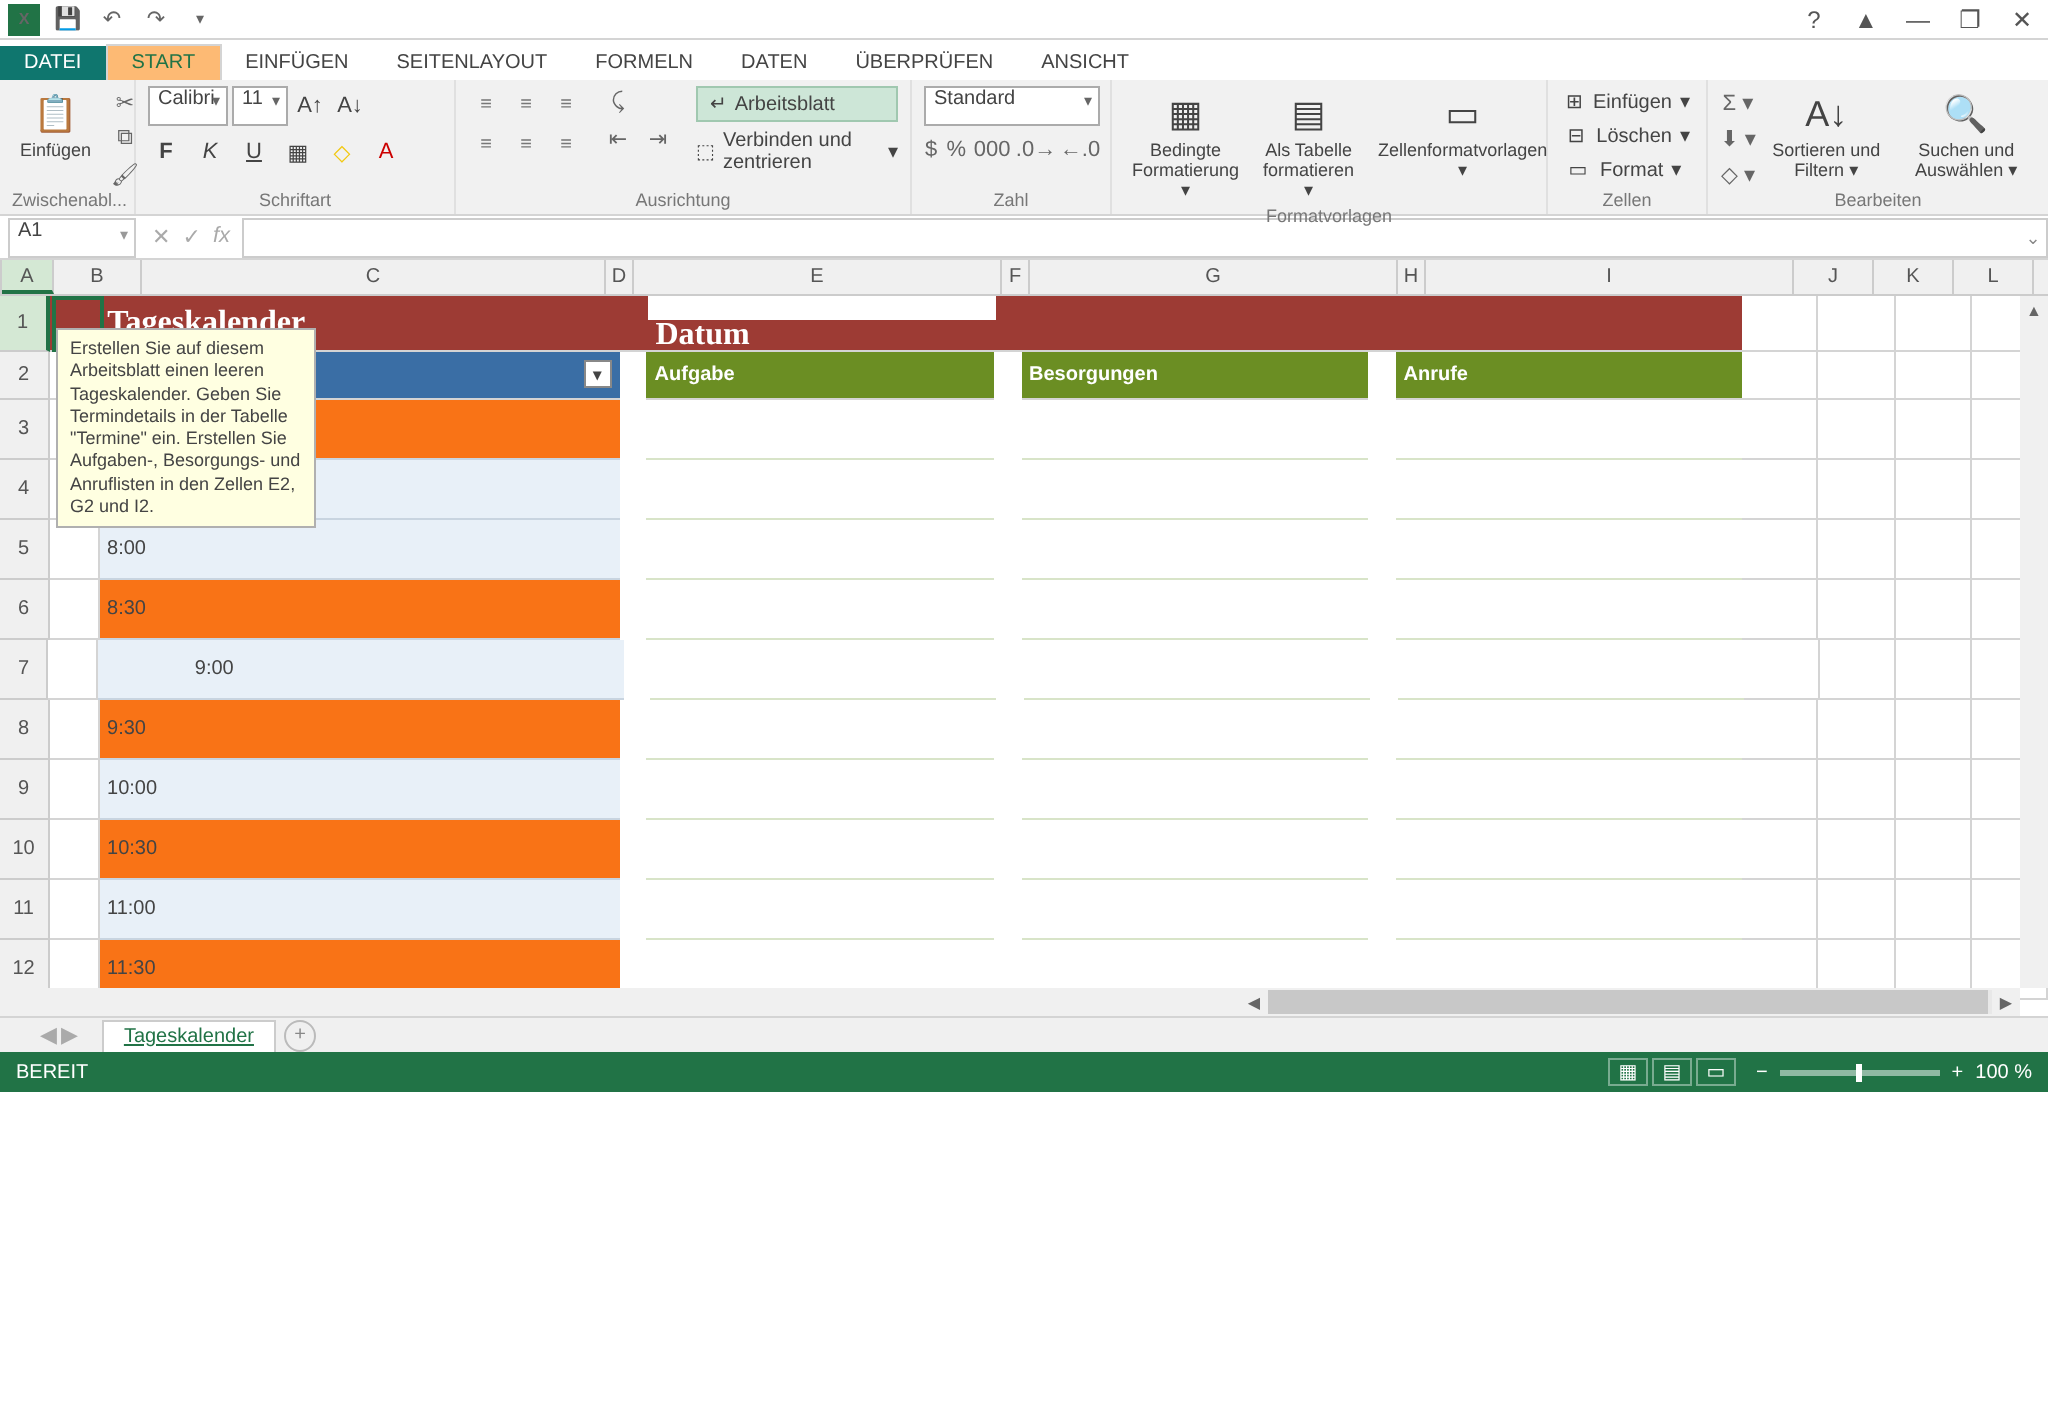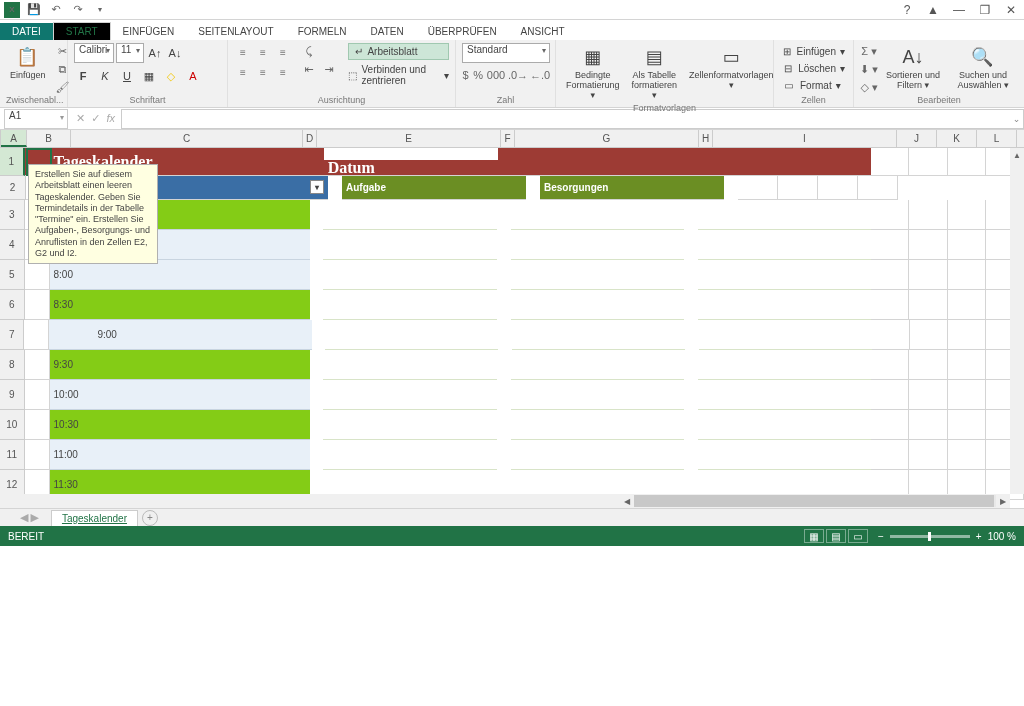--- a/index.html
+++ b/index.html
@@ -10,21 +10,21 @@
 .titlebar .qat { display: flex; gap: 6px; align-items: center; }
 .titlebar .qat span { width: 16px; height: 16px; display: flex; align-items: center; justify-content: center; color: #666; }
 .titlebar .spacer { flex: 1; }
 .titlebar .win-controls { display: flex; gap: 8px; align-items: center; }
 .titlebar .win-controls span { width: 18px; height: 14px; display: flex; align-items: center; justify-content: center; color: #555; font-size: 12px; }
 
 
 .ribbon-tabs { height: 20px; display: flex; align-items: flex-end; padding-left: 0; background: #fff; }
 .ribbon-tab { padding: 3px 12px; font-size: 10px; color: #444; cursor: default; }
 .ribbon-tab.file { background: #0f766e; color: #fff; }
-.ribbon-tab.active { background: #000000; color: #217346; border: 1px solid #d4d4d4; border-bottom: none; margin-top: 48px; }
+.ribbon-tab.active { background: #fdba74; color: #217346; border: 1px solid #d4d4d4; border-bottom: none; margin-top: 48px; }
 
 
 .ribbon { height: 68px; background: #f1f1f1; border-bottom: 1px solid #d4d4d4; display: flex; }
 .ribbon-group { border-right: 1px solid #e0e0e0; padding: 3px 6px 0 6px; display: flex; flex-direction: column; justify-content: space-between; position: relative; }
 .ribbon-group-label { font-size: 9px; color: #777; text-align: center; padding-bottom: 2px; }
 .ribbon-group-content { display: flex; gap: 4px; align-items: flex-start; flex: 1; }
 .big-btn { display: flex; flex-direction: column; align-items: center; gap: 2px; padding: 2px 4px; }
 .big-btn .ico { width: 24px; height: 24px; display: flex; align-items: center; justify-content: center; font-size: 18px; }
 .big-btn .lbl { font-size: 9px; text-align: center; line-height: 1.1; }
 .mini-col { display: flex; flex-direction: column; gap: 2px; }
@@ -69,21 +69,21 @@
 .row-h { width: 26px; border-right: 1px solid #ccc; border-bottom: 1px solid #ccc; background: #f0f0f0; text-align: center; font-size: 10px; color: #555; line-height: 30px; }
 .row-h.active { background: #d4e8d4; border-right: 2px solid #217346; }
 .cell { border-right: 1px solid #d4d4d4; border-bottom: 1px solid #d4d4d4; padding: 0 4px; display: flex; align-items: center; font-size: 10px; }
 .title-cell { background: #9d3b34; color: #fff; font-family: Georgia, serif; font-size: 16px; font-weight: bold; border-right: none; }
 .title-cell.sep { background: #9d3b34; }
 .hdr-blue { background: #3a6ea5; color: #fff; font-weight: bold; border-right: none; position: relative; }
 .hdr-green { background: #6b8e23; color: #fff; font-weight: bold; border-right: none; }
 .gap-cell { background: #fff; border: none; }
 .dropdown-arrow { position: absolute; right: 4px; top: 4px; width: 14px; height: 14px; background: #fff; border: 1px solid #888; display: flex; align-items: center; justify-content: center; font-size: 8px; color: #444; }
 .time-cell { background: #e8f0f8; border-right: none; border-bottom: 1px solid #c8d4e0; }
-.time-cell.alt { background: #84cc16; }
+.time-cell.alt { background: #f97316; }
 .list-cell { background: #fff; border-bottom: 1px solid #d8e4c8; border-right: none; }
 
 
 .tooltip { position: absolute; left: 28px; top: 4px; width: 130px; background: #ffffe1; border: 1px solid #b0b0b0; padding: 4px 6px; font-size: 9px; line-height: 1.25; z-index: 10; }
 
 
 .sel { position: absolute; border: 2px solid #217346; pointer-events: none; z-index: 5; }
 
 
 .hscroll { position: absolute; left: 0; right: 14px; bottom: 0; height: 14px; background: #f0f0f0; display: flex; align-items: center; }
@@ -326,20 +326,21 @@
         <div class="row-h" style="line-height: 24px;">2</div>
         <div class="cell " style="width: 26px;"></div>
         <div class="cell hdr-blue" style="width: 276px;">
           <div class="dropdown-arrow">▾</div>
         </div>
         <div class="cell gap-cell" style="width: 14px;"></div>
         <div class="cell hdr-green" style="width: 184px;">Aufgabe</div>
         <div class="cell gap-cell" style="width: 14px;"></div>
         <div class="cell hdr-green" style="width: 184px;">Besorgungen</div>
         <div class="cell gap-cell" style="width: 14px;"></div>
+        <div class="cell hdr-green" style="width: 184px;">Anrufe</div>
         <div class="cell " style="width: 40px;"></div>
         <div class="cell " style="width: 40px;"></div>
         <div class="cell " style="width: 40px;"></div>
         <div class="cell " style="width: 40px;"></div>
       </div>
       <div class="row" style="height: 30px;">
         <div class="row-h" style="line-height: 30px;">3</div>
         <div class="cell " style="width: 26px;"></div>
         <div class="cell time-cell alt" style="width: 276px;"></div>
         <div class="cell gap-cell" style="width: 14px;"></div>

